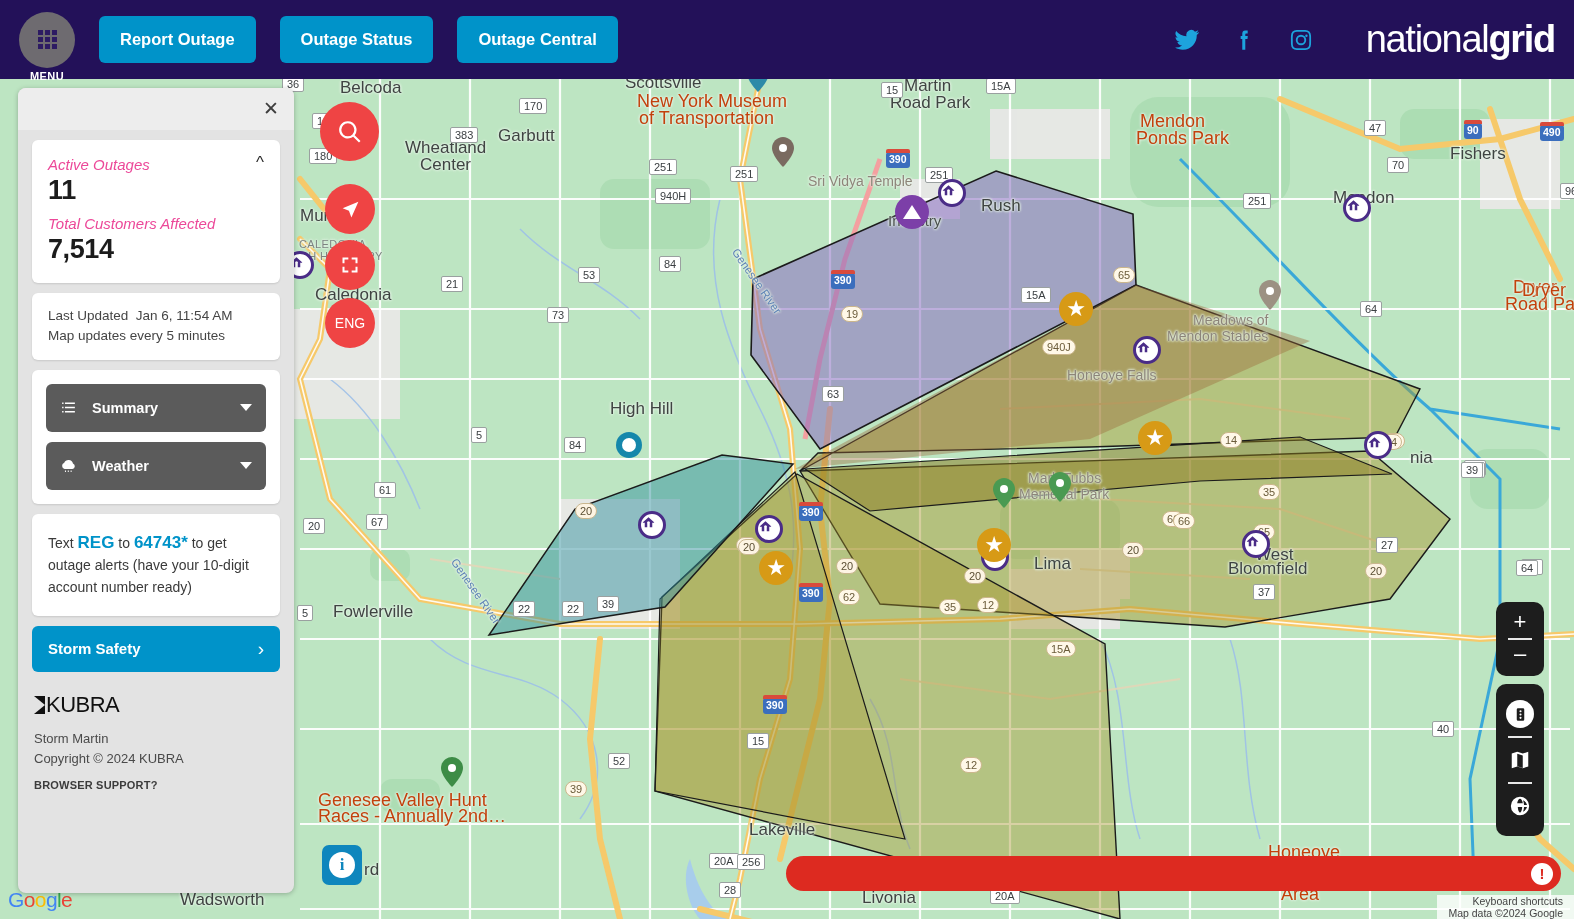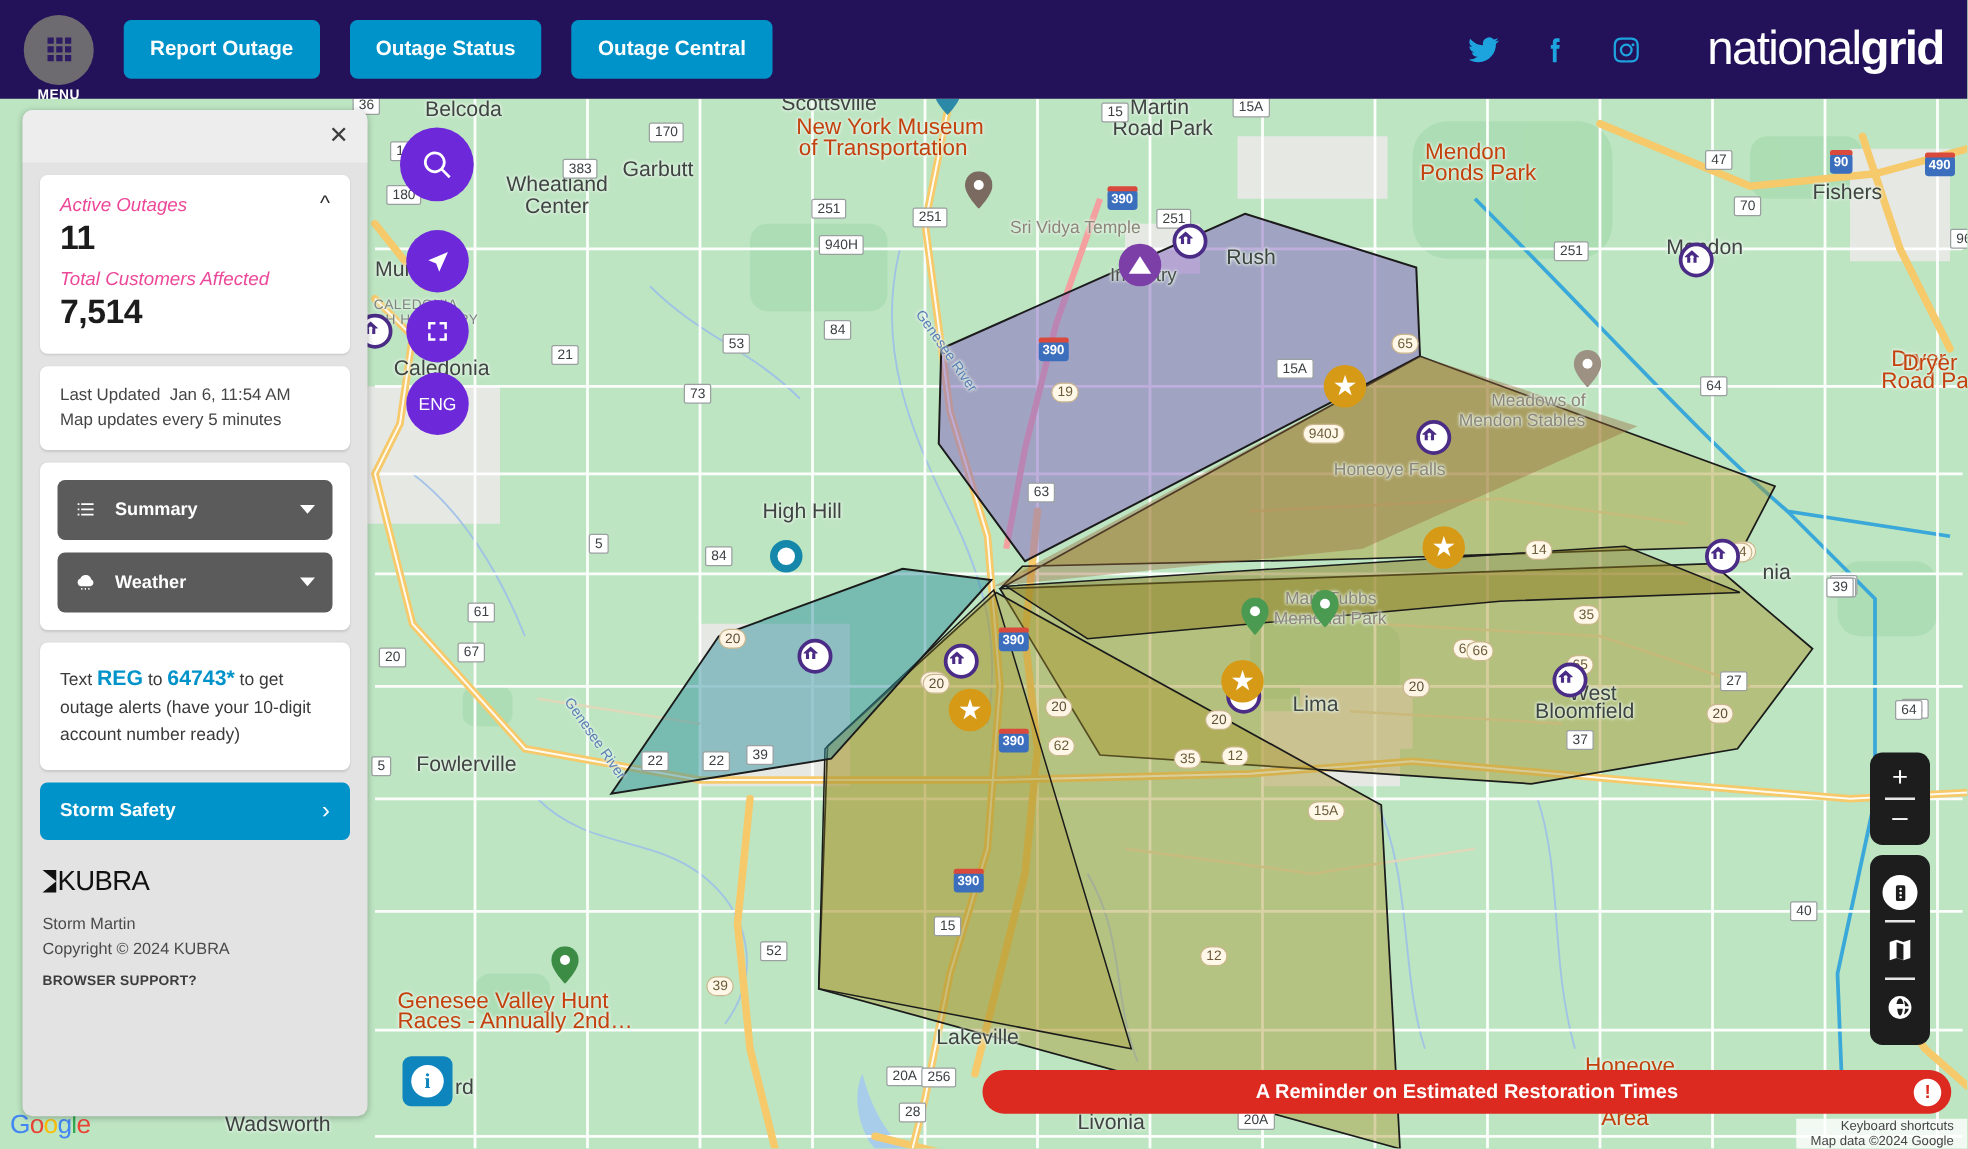--- a/index.html
+++ b/index.html
@@ -160,21 +160,21 @@
   #kubra .k-mark {
     width: 0; height: 0; border-top: 9px solid #111; border-bottom: 9px solid #111;
     border-left: 11px solid transparent; margin-right: 1px;
   }
   #kubra .k-txt { font-size: 22px; letter-spacing: -.5px; color: #111; font-weight: 400; }
   #foot { margin: 11px 0 0 16px; font-size: 13px; color: #4a4a4a; line-height: 1.55; }
   #browser-support { margin: 10px 0 0 16px; font-size: 11px; font-weight: bold; color: #3c3c3c; letter-spacing: .2px; cursor: pointer; }
 
   
   .rnd {
-    position: absolute; border-radius: 50%; background: #6d28d9;
+    position: absolute; border-radius: 50%; background: #ef4444;
     display: flex; align-items: center; justify-content: center; cursor: pointer; z-index: 30;
   }
   .rnd svg { fill: #fff; }
   #c-search { left: 320px; top: 102px; width: 59px; height: 59px; }
   #c-locate { left: 325px; top: 184px; width: 50px; height: 50px; }
   #c-expand { left: 325px; top: 240px; width: 50px; height: 50px; }
   #c-lang   { left: 325px; top: 298px; width: 50px; height: 50px; color:#fff; font-size: 14px; font-weight: 500;}
 
   
   #zoomctl, #layerctl {
@@ -714,21 +714,20 @@
         <path d="M12 2a10 10 0 1 0 0 20 10 10 0 0 0 0-20zm0 2c1.3 0 2.6 2 3.1 5H8.9C9.4 6 10.7 4 12 4zM4.3 11h3.3c.1-2 .5-3.8 1.1-5.2A8 8 0 0 0 4.3 11zm0 2a8 8 0 0 0 4.4 5.2c-.6-1.4-1-3.2-1.1-5.2H4.3zm5.3 0h4.8c-.1 1.9-.5 3.5-1 4.6-.5 1-1 1.4-1.4 1.4s-.9-.4-1.4-1.4c-.5-1.1-.9-2.7-1-4.6zm6.8 0h3.3a8 8 0 0 1-4.4 5.2c.6-1.4 1-3.2 1.1-5.2zm0-2c-.1-2-.5-3.8-1.1-5.2a8 8 0 0 1 4.4 5.2h-3.3z"></path>
       </svg>
   </div>
 </div>
 
 <div id="infobtn">
   <span class="circ">i</span>
 </div>
 
 <div id="banner">
-  <span class="btxt">A Reminder on Estimated Restoration Times</span>
   <span class="bell">!</span>
 </div>
 
 <div id="glogo">
   <span>G</span><span>o</span><span>o</span><span>g</span><span>l</span><span>e</span>
 </div>
 <div id="attrib">
   <span class="ai">Keyboard shortcuts</span>
   <span class="ai plain">Map data ©2024 Google</span>
   <span id="scalebar">

